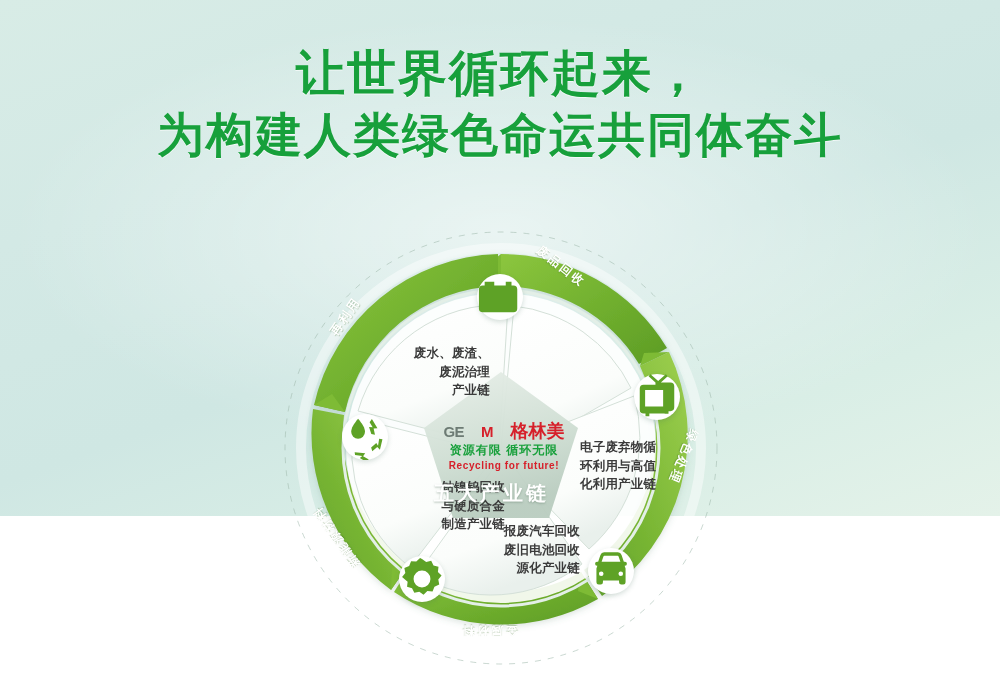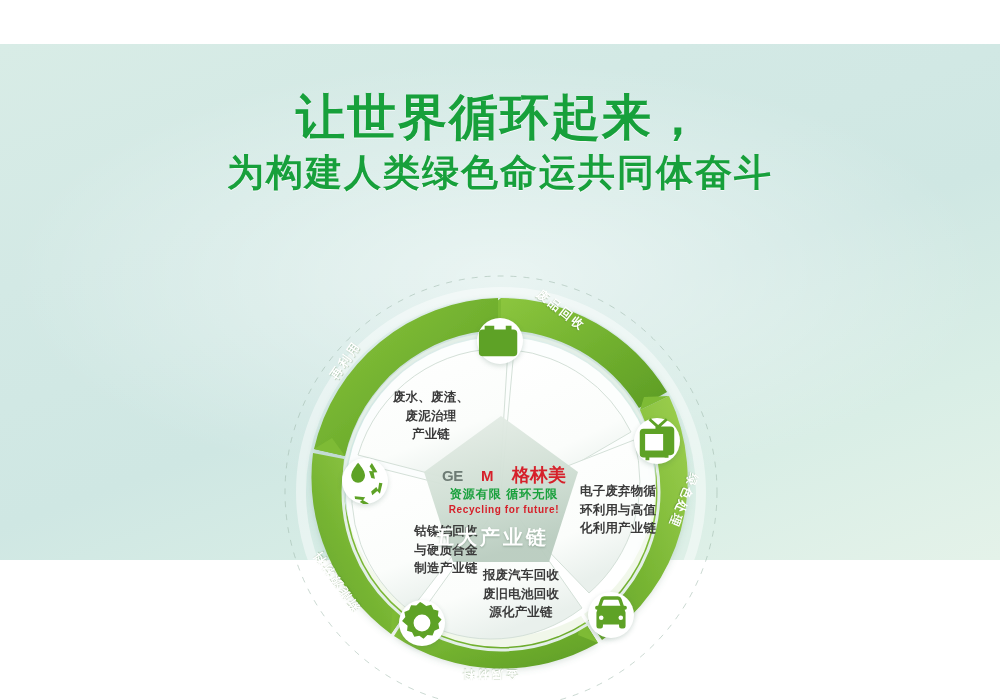--- a/index.html
+++ b/index.html
@@ -7,53 +7,52 @@
     width: 1000px; height: 700px;
     font-family: "Liberation Sans", "DejaVu Sans", sans-serif;
     overflow: hidden;
   }
   #stage {
     position: relative;
     width: 1000px; height: 516px;
     background:
       radial-gradient(ellipse 70% 60% at 50% 45%, rgba(255,255,255,0.55) 0%, rgba(255,255,255,0.0) 70%),
       linear-gradient(160deg, #d8ece6 0%, #d3e9e5 28%, #cfe7e3 55%, #d9eee6 78%, #e4f2e9 100%);
-    margin-top: 44px;
   }
 
   
   .headline {
     position: absolute;
     left: 0; right: 0; top: 42px;
     text-align: center;
     color: #17a03b;
     font-weight: 700;
     line-height: 1.28;
     letter-spacing: 2px;
     text-shadow: 0 1px 0 rgba(255,255,255,0.65);
   }
   .headline .l1 { display:block; font-size: 49px; }
-  .headline .l2 { display:block; font-size: 37px; }
+  .headline .l2 { display:block; font-size: 47px; }
 
   
   #diagram {
     position: absolute;
     left: 282px; top: 222px;
     width: 438px; height: 452px;
   }
   #diagram svg { display:block; width:100%; height:100%; }
 
   
   .petal-text {
     position: absolute;
     color: #3b3b3b;
     font-size: 12.5px;
     line-height: 1.48;
     font-weight: 700;
-    text-align: center;
+    text-align: right;
     white-space: pre-line;
     letter-spacing: 0.2px;
   }
   .pt-battery   { left: 218px; top: 112px; width: 112px; text-align:left; }
   .pt-water     { left:  90px; top: 122px; width: 118px; }
   .pt-ewaste    { left: 298px; top: 216px; width: 112px; text-align:left; }
   .pt-cobalt    { left:  105px; top: 256px; width: 118px; }
   .pt-car       { left: 180px; top: 300px; width: 118px; }
 
   .center-sub {
@@ -67,21 +66,21 @@
   }
 
   
   .logo {
     position: absolute;
     left: 160px; top: 200px;
     width: 124px;
     text-align: center;
   }
   .logo-row1 {
-    display: flex; align-items: center; justify-content: space-between; gap: 8px;
+    display: flex; align-items: center; justify-content: center; gap: 17px;
     font-size: 15px; font-weight: 700; line-height: 1;
   }
   .logo-gem { color: #6d7b74; letter-spacing: -0.5px; font-family:"Liberation Sans",sans-serif; }
   .logo-m   { color: #d6202a; }
   .logo-cn  { color: #d6202a; font-size: 18px; font-weight: 700; letter-spacing: 0px; }
   .logo-row2 {
     margin-top: 2px;
     color: #19a03c; font-size: 12px; font-weight: 700; letter-spacing: 1px;
   }
   .logo-row3 {

